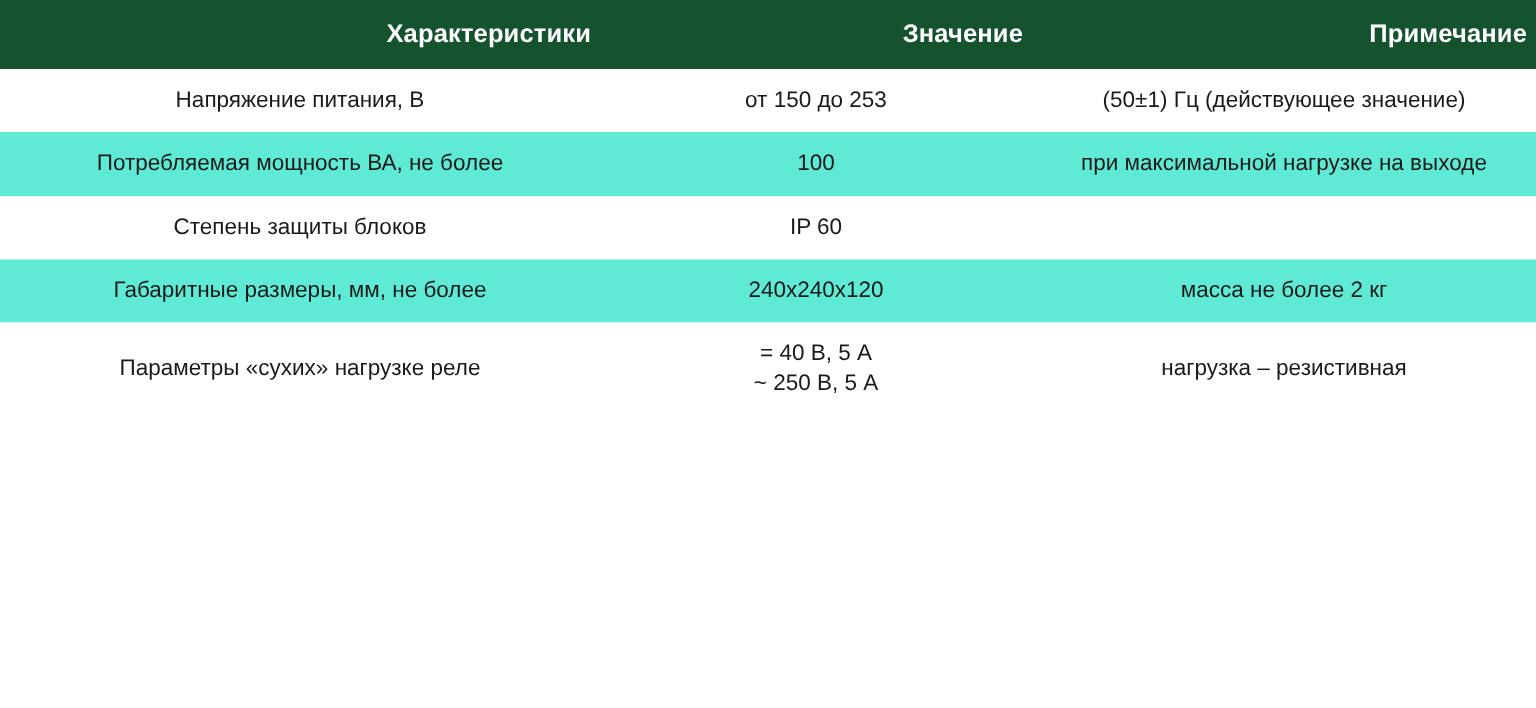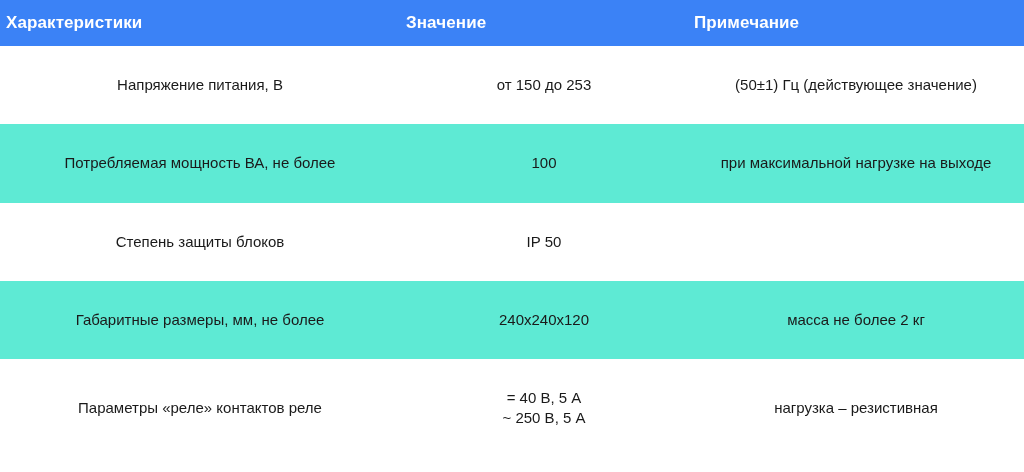--- a/index.html
+++ b/index.html
@@ -17,34 +17,34 @@
   table.spec-table {
     width: 1024px;
     border-collapse: collapse;
     table-layout: fixed;
   }
   table.spec-table col.col-param { width: 400px; }
   table.spec-table col.col-value { width: 288px; }
   table.spec-table col.col-note  { width: 336px; }
 
   thead th {
-    background: #3b82f6;
+    background: #14532d;
     color: #ffffff;
     font-size: 17px;
     font-weight: bold;
-    text-align: left;
+    text-align: right;
     padding: 13px 6px;
     border: none;
     letter-spacing: 0.1px;
   }
   tbody td {
     text-align: center;
     vertical-align: middle;
     font-size: 15px;
-    padding: 29px 12px;
+    padding: 11px 12px;
     border: none;
     line-height: 1.35;
   }
   tbody tr.row-light td { background: #ffffff; }
   tbody tr.row-dark td  { background: #5eead4; }
 
   .cell-multiline { white-space: pre-line; }
 </style>
 </head>
 <body>
@@ -68,28 +68,28 @@
       <td>от 150 до 253</td>
       <td>(50±1) Гц (действующее значение)</td>
     </tr>
     <tr class="row-dark">
       <td>Потребляемая мощность ВА, не более</td>
       <td>100</td>
       <td>при максимальной нагрузке на выходе</td>
     </tr>
     <tr class="row-light">
       <td>Степень защиты блоков</td>
-      <td>IP 50</td>
+      <td>IP 60</td>
       <td></td>
     </tr>
     <tr class="row-dark">
       <td>Габаритные размеры, мм, не более</td>
       <td>240х240х120</td>
       <td>масса не более 2 кг</td>
     </tr>
     <tr class="row-light">
-      <td>Параметры «реле» контактов реле</td>
+      <td>Параметры «сухих» нагрузке реле</td>
       <td class="cell-multiline">= 40 В, 5 А
 ~ 250 В, 5 А</td>
       <td>нагрузка – резистивная</td>
     </tr>
   </tbody>
 </table>
 
 </body></html>

